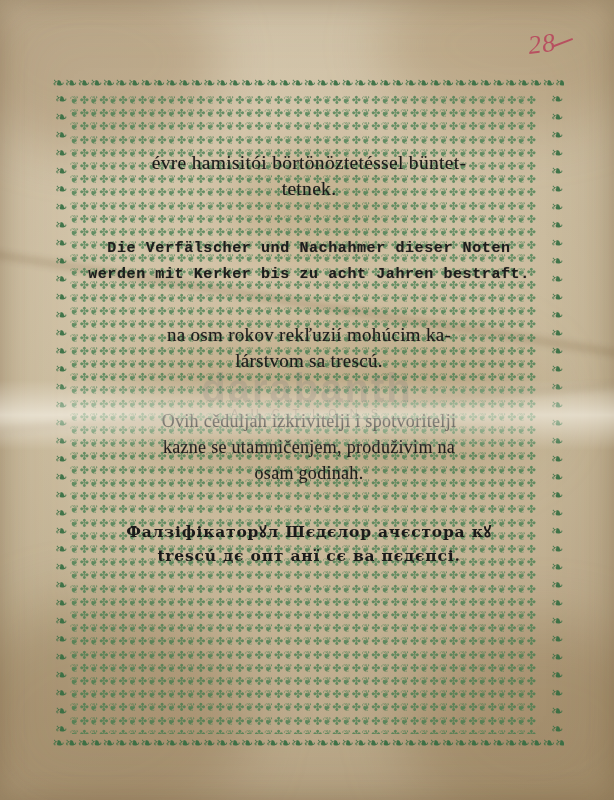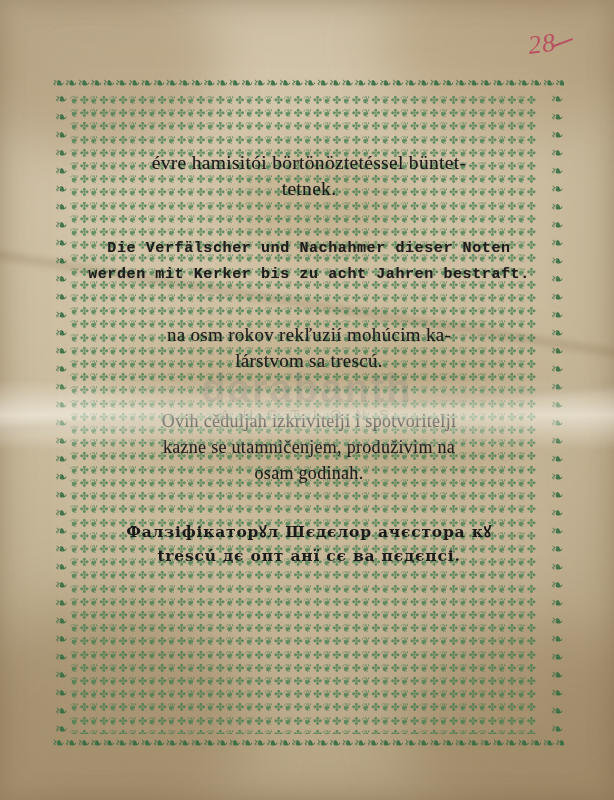--- a/index.html
+++ b/index.html
@@ -204,25 +204,26 @@
     font-family: "Liberation Sans", sans-serif;
     font-size: 40px;
     font-weight: 700;
     letter-spacing: 2px;
     color: rgba(120,120,120,0.20);
     pointer-events: none;
     user-select: none;
   }
   #watermark .sub {
     display: block;
-    font-size: 14px;
+    font-size: 11px;
     font-weight: 400;
     letter-spacing: 5px;
     color: rgba(120,120,120,0.22);
     margin-top: -4px;
+    text-decoration: underline;
   }
 </style>
 </head>
 <body>
 
 <div id="sheet">
 
   <div class="stain" style="left:-40px; top:-30px; width:260px; height:180px; background:rgba(170,140,100,0.30); filter:blur(26px);"></div>
   <div class="stain" style="left:380px; top:-40px; width:280px; height:170px; background:rgba(178,150,108,0.28); filter:blur(28px);"></div>
   <div class="stain" style="left:-50px; top:600px; width:300px; height:240px; background:rgba(165,138,98,0.30); filter:blur(30px);"></div>

